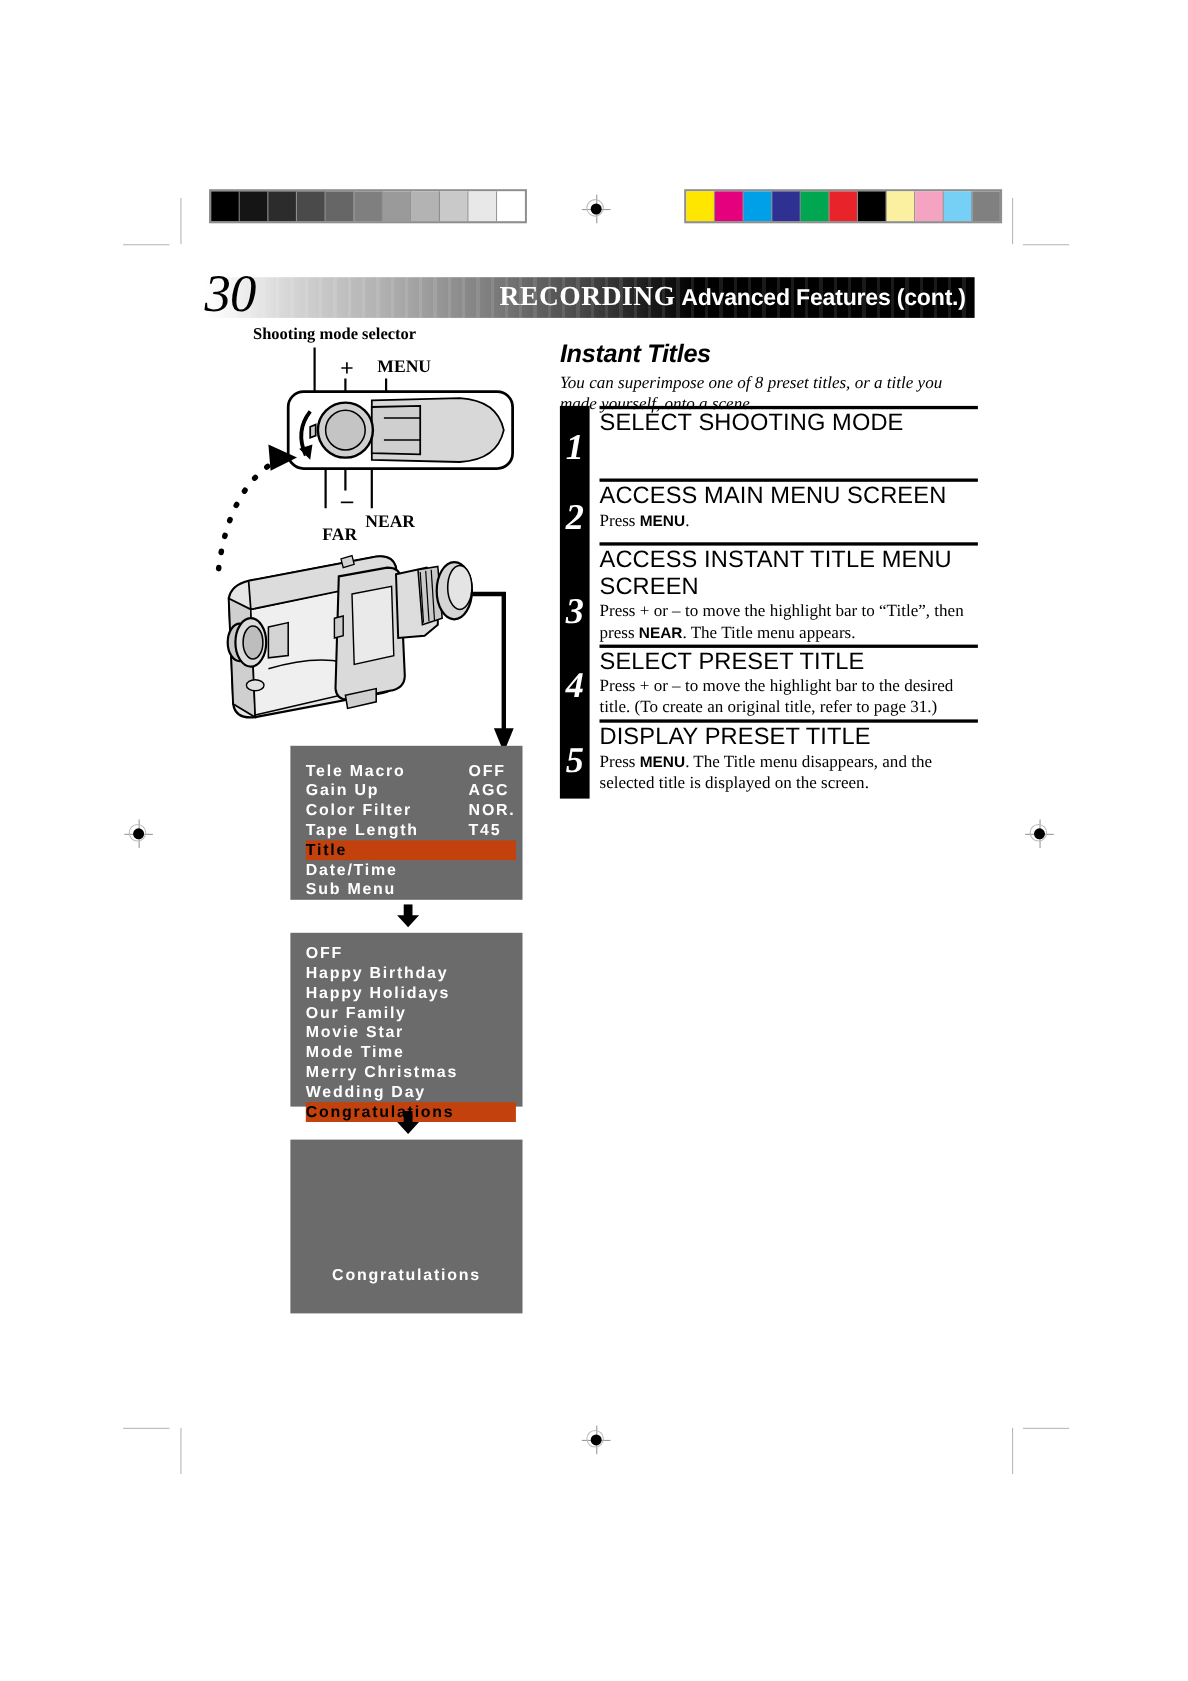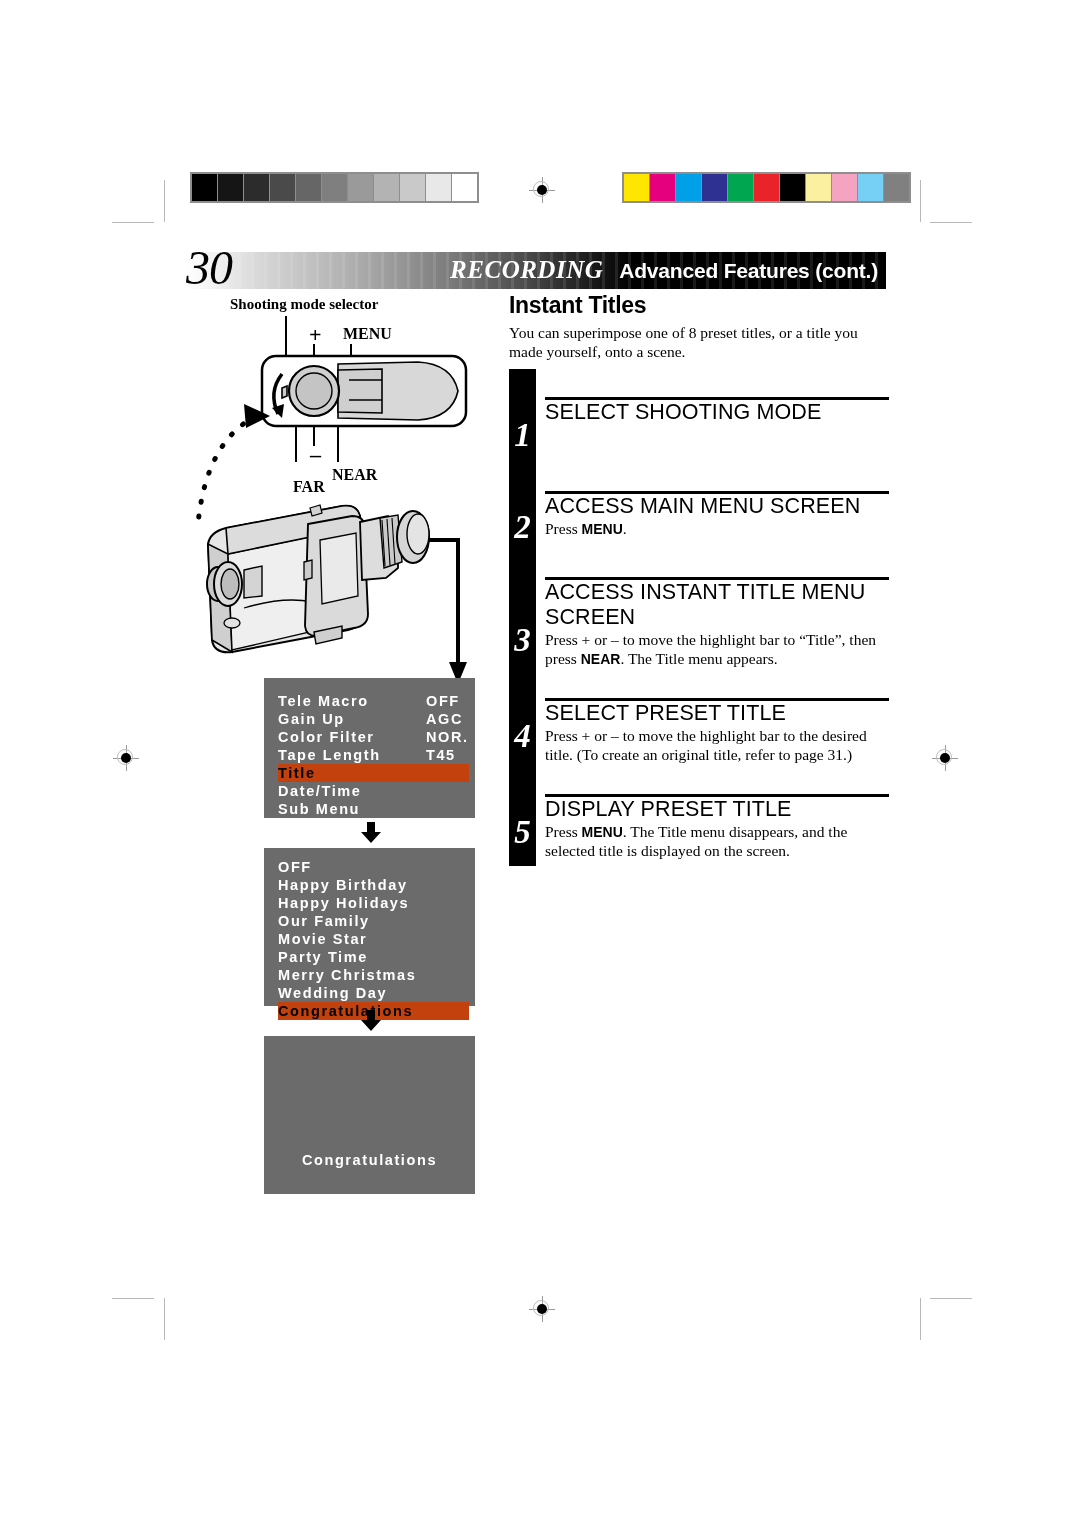--- a/index.html
+++ b/index.html
@@ -79,31 +79,30 @@
     z-index: 3;
   }
   #header-title {
     position: absolute; right: 8px; top: 4px;
     z-index: 3;
     white-space: nowrap;
     color: #ffffff;
   }
   #header-title .rec {
     font-family: "Liberation Serif", serif;
-    font-style: italic;
     font-weight: bold;
     font-size: 25px;
     letter-spacing: 0.5px;
   }
   #header-title .sub {
     font-family: "Liberation Sans", sans-serif;
     font-weight: bold;
     font-size: 21px;
     letter-spacing: -0.2px;
-    margin-left: 16px;
+    margin-left: 5px;
   }
 
   
   #left-col { position: absolute; left: 186px; top: 296px; width: 300px; }
 
   #selector-caption {
     position: absolute; left: 44px; top: 0px;
     font-family: "Liberation Serif", serif;
     font-weight: bold;
     font-size: 15px;
@@ -178,33 +177,32 @@
     line-height: 1;
     z-index: 2;
   }
   .step-title {
     font-family: "Liberation Sans", sans-serif;
     font-size: 21.5px;
     color: #000;
     line-height: 25px;
     letter-spacing: 0.1px;
     padding-top: 3px;
-    margin-top: 28px;
   }
   .step-body {
     font-family: "Liberation Serif", serif;
     font-size: 15.5px;
     color: #000;
     line-height: 18.5px;
     padding-top: 1px;
   }
   .step-body b { font-family: "Liberation Sans", sans-serif; font-size: 14px; font-weight: bold; }
 
   
-  #intro { position: absolute; left: 509px; top: 292px; width: 380px; }
+  #intro { position: absolute; left: 509px; top: 308px; width: 380px; font-style: italic; }
   #intro-title {
     font-family: "Liberation Sans", sans-serif;
     font-weight: bold;
     font-size: 23px;
     color: #000;
     letter-spacing: -0.3px;
   }
   #intro-text {
     font-family: "Liberation Serif", serif;
     font-size: 15.5px;
@@ -408,21 +406,21 @@
       <div class="osd-line">
         <span class="lbl">Happy Holidays</span>
       </div>
       <div class="osd-line">
         <span class="lbl">Our Family</span>
       </div>
       <div class="osd-line">
         <span class="lbl">Movie Star</span>
       </div>
       <div class="osd-line">
-        <span class="lbl">Party Time</span>
+        <span class="lbl">Mode Time</span>
       </div>
       <div class="osd-line">
         <span class="lbl">Merry Christmas</span>
       </div>
       <div class="osd-line">
         <span class="lbl">Wedding Day</span>
       </div>
       <div class="osd-line highlight">
         <span class="lbl">Congratulations</span>
       </div>

